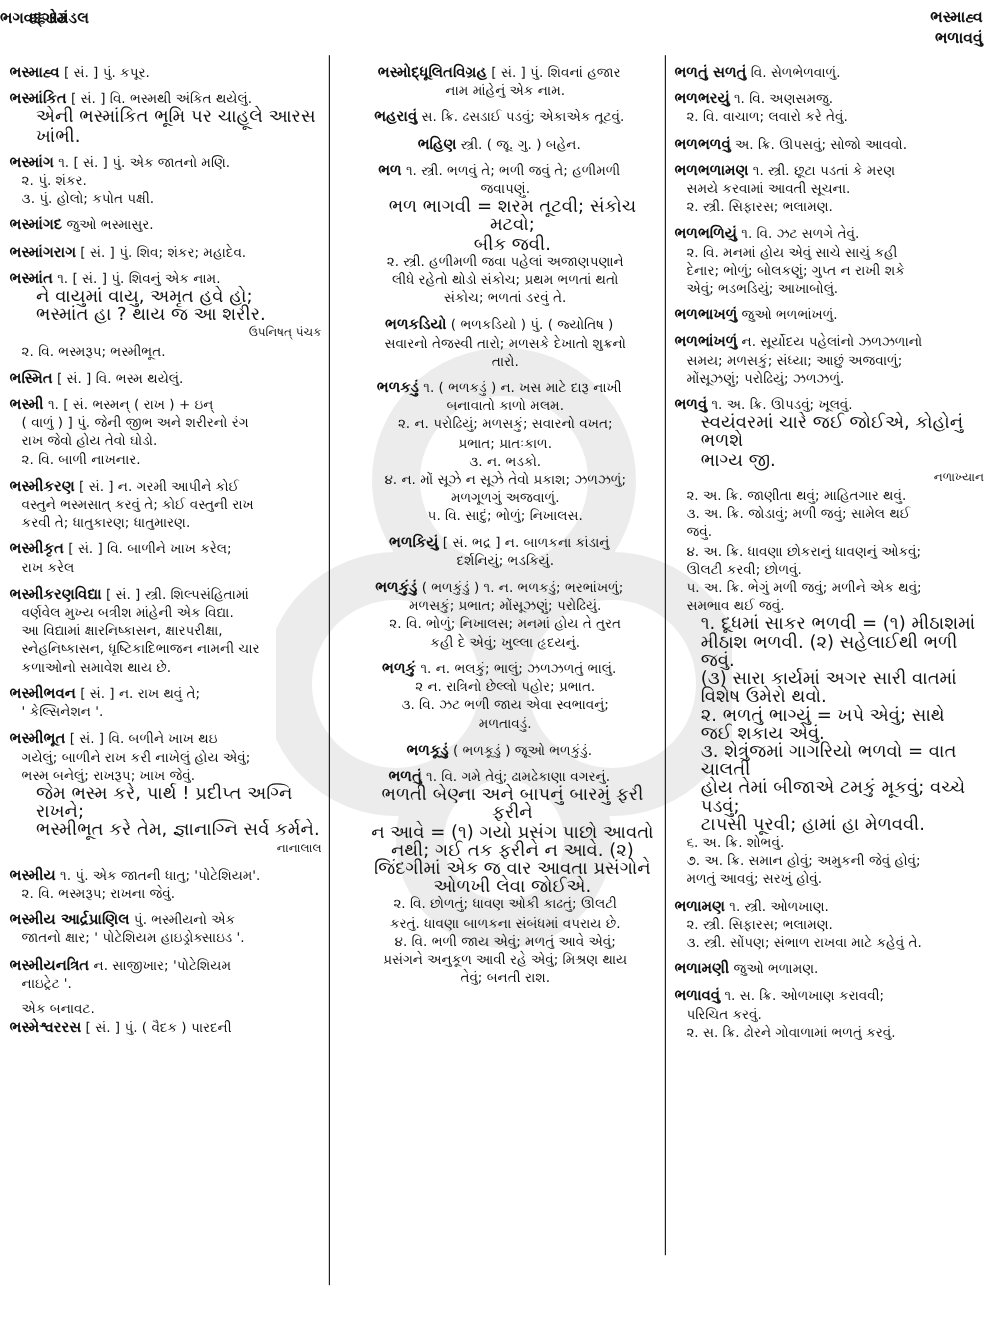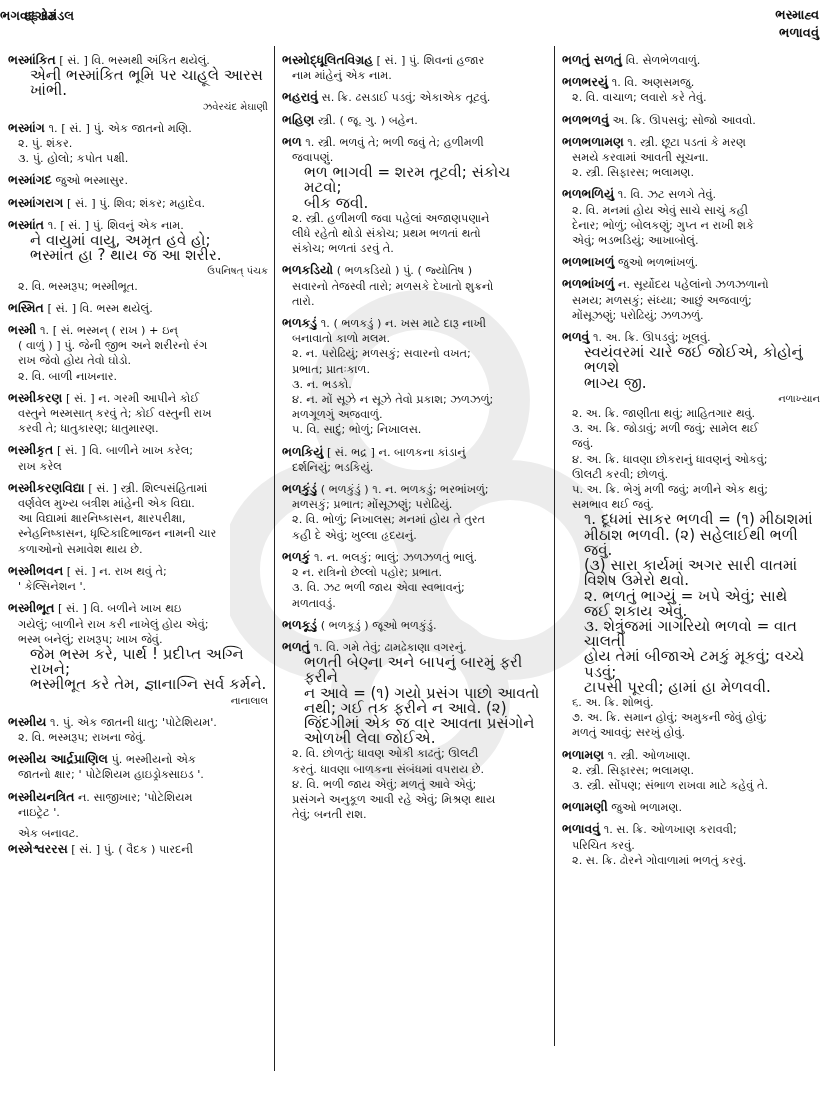--- a/index.html
+++ b/index.html
@@ -5,21 +5,21 @@
   html,body{margin:0;padding:0;background:#fff;}
   body{width:825px;height:1101px;position:relative;overflow:hidden;
        font-family:"DejaVu Sans","Liberation Sans",sans-serif;color:#111;}
   .watermark{position:absolute;left:230px;top:270px;width:380px;height:520px;pointer-events:none;opacity:.07;}
   .page-header{position:absolute;left:0;top:0;width:825px;height:50px;}
   .page-no{position:absolute;left:23px;top:8px;font-size:13px;font-weight:bold;font-style:italic;}
   .running-title{position:absolute;left:0;right:0;top:8px;text-align:left;font-size:13px;font-weight:bold;}
   .guide{position:absolute;right:6px;top:6px;text-align:right;font-size:13px;font-weight:bold;line-height:18px;}
   .col{position:absolute;top:52px;bottom:0;overflow:hidden;font-size:11.3px;line-height:15.2px;}
   .col1{left:8px;width:260px;}
-  .col2{left:282px;width:268px;}
+  .col2{left:282px;width:268px;text-align:center;}
   .col3{left:562px;width:258px;}
   .rule{position:absolute;top:46px;width:1px;background:#222;}
   .rule1{left:274px;height:1025px;}
   .rule2{left:554px;height:1000px;}
   .entry{margin:0 0 6px 0;}
   .line{display:block;}
   .hw{font-weight:bold;font-size:12.4px;}
   .sense{padding-left:10px;}
   .quote{padding-left:22px;font-size:15px;}
   .attr{text-align:right;font-size:10px;}
@@ -43,23 +43,25 @@
     <div>ભસ્માહ્વ</div>
     <div>ભળાવવું</div>
   </div>
 </div>
 
 <div class="rule rule1"></div>
 <div class="rule rule2"></div>
 
 <div class="col col1">
     <div class="entry">
+      <span class="line"><span class="hw">ભસ્માહ્વ</span> <span>[ સં. ] પું. કપૂર.</span></span>
+    </div>
+    <div class="entry">
       <span class="line"><span class="hw">ભસ્માંકિત</span> <span>[ સં. ] વિ. ભસ્મથી અંકિત થયેલું.</span></span>
       <span class="line quote">એની ભસ્માંકિત ભૂમિ પર ચાહૂલે આરસ ખાંભી.</span>
-      <span class="line attr">ઝવેરચંદ મેઘાણી</span>
     </div>
     <div class="entry">
       <span class="line"><span class="hw">ભસ્માંગ</span> <span>૧. [ સં. ] પું. એક જાતનો મણિ.</span></span>
       <span class="line sense">૨. પું. શંકર.</span>
       <span class="line sense">૩. પું. હોલો; કપોત પક્ષી.</span>
     </div>
     <div class="entry">
       <span class="line"><span class="hw">ભસ્માંગદ</span> <span>જુઓ ભસ્માસુર.</span></span>
     </div>
     <div class="entry">

